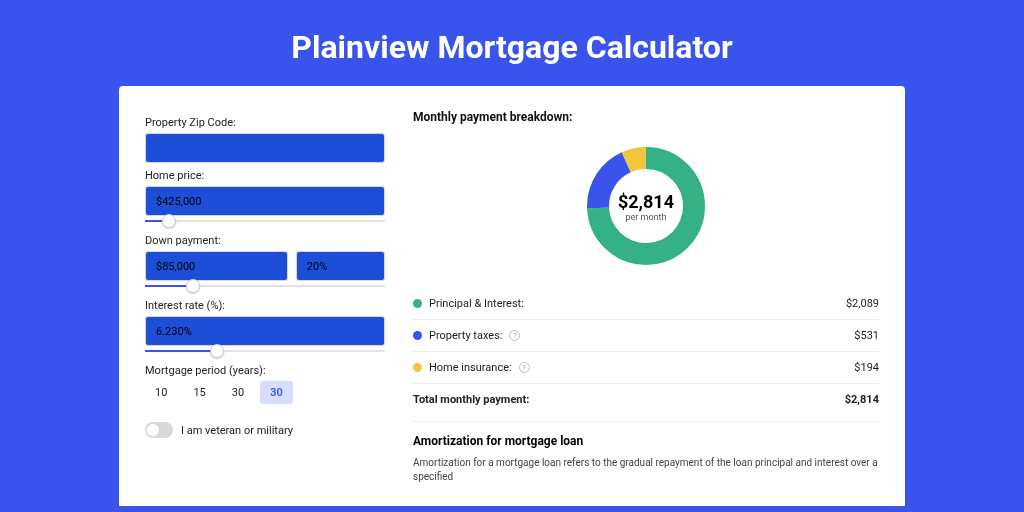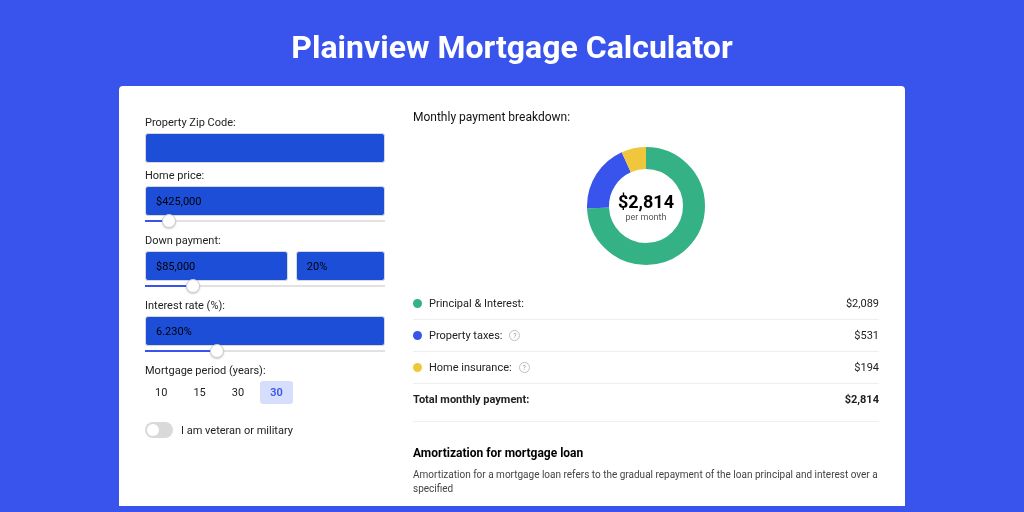--- a/index.html
+++ b/index.html
@@ -17,35 +17,35 @@
   .track{position:absolute;left:0;right:0;top:6px;height:2px;background:#e2e2e2}
   .fill{position:absolute;left:0;top:6px;height:2px;background:#3854ed}
   .thumb{position:absolute;top:0;width:14px;height:14px;border-radius:50%;background:#fff;border:1px solid #ccc;box-shadow:0 1px 2px rgba(0,0,0,.2);transform:translateX(-50%)}
   .pills{display:flex;gap:6px;margin-top:4px}
   .pill{font-size:11px;color:#222;padding:5px 10px;border-radius:3px;cursor:pointer}
   .pill.active{background:#d6defb;color:#3854ed;font-weight:600}
   .toggle-row{display:flex;align-items:center;gap:8px;margin-top:18px}
   .toggle{width:28px;height:16px;border-radius:10px;background:#d9d9d9;position:relative}
   .toggle::after{content:"";position:absolute;left:2px;top:2px;width:12px;height:12px;border-radius:50%;background:#fff}
   .tlabel{font-size:11px;color:#222}
-  .sec-title{font-size:12px;font-weight:400;color:#111;margin-bottom:8px}
+  .sec-title{font-size:12px;font-weight:700;color:#111;margin-bottom:8px}
   .donut-wrap{display:flex;justify-content:center;padding:10px 0 18px}
   .donut{position:relative;width:128px;height:128px}
   .donut svg{transform:rotate(-90deg)}
   .donut-center{position:absolute;inset:0;display:flex;flex-direction:column;align-items:center;justify-content:center}
   .donut-val{font-size:18px;font-weight:700}
   .donut-sub{font-size:9px;color:#555}
   .line{display:flex;align-items:center;justify-content:space-between;padding:9px 0;border-top:1px solid #eee;font-size:11px}
   .line:first-of-type{border-top:none}
   .line .lbl{display:flex;align-items:center;gap:7px;color:#222}
   .dot{width:9px;height:9px;border-radius:50%}
   .info{width:11px;height:11px;border:1px solid #bfbfbf;border-radius:50%;display:inline-flex;align-items:center;justify-content:center;font-size:7px;color:#9a9a9a}
   .line .val{font-size:11px;color:#222}
   .total .lbl,.total .val{font-weight:700}
-  .amort{border-top:1px solid #eee;margin-top:6px;padding-top:24px}
+  .amort{border-top:1px solid #eee;margin-top:6px;padding-top:12px}
   .amort-title{font-size:12px;font-weight:700;margin-bottom:8px}
   .amort-body{font-size:10px;color:#444;line-height:1.4}
 </style>
 </head>
 <body>
 
 <div class="title">Plainview Mortgage Calculator</div>
 
 <div class="card">
   <div class="left">

